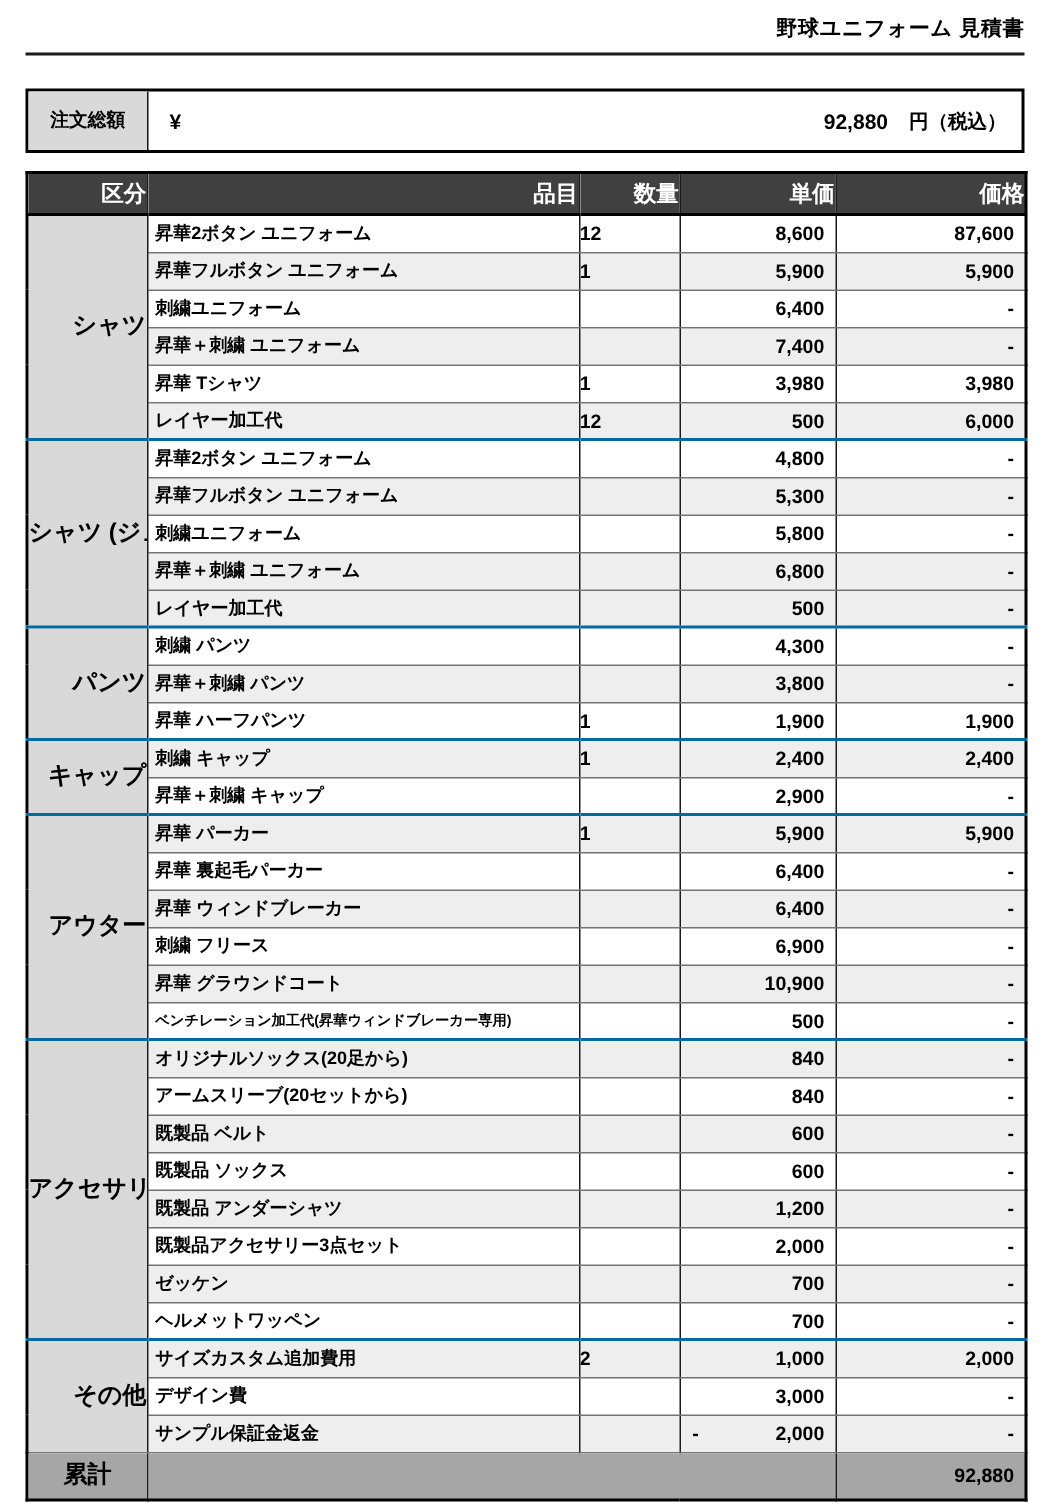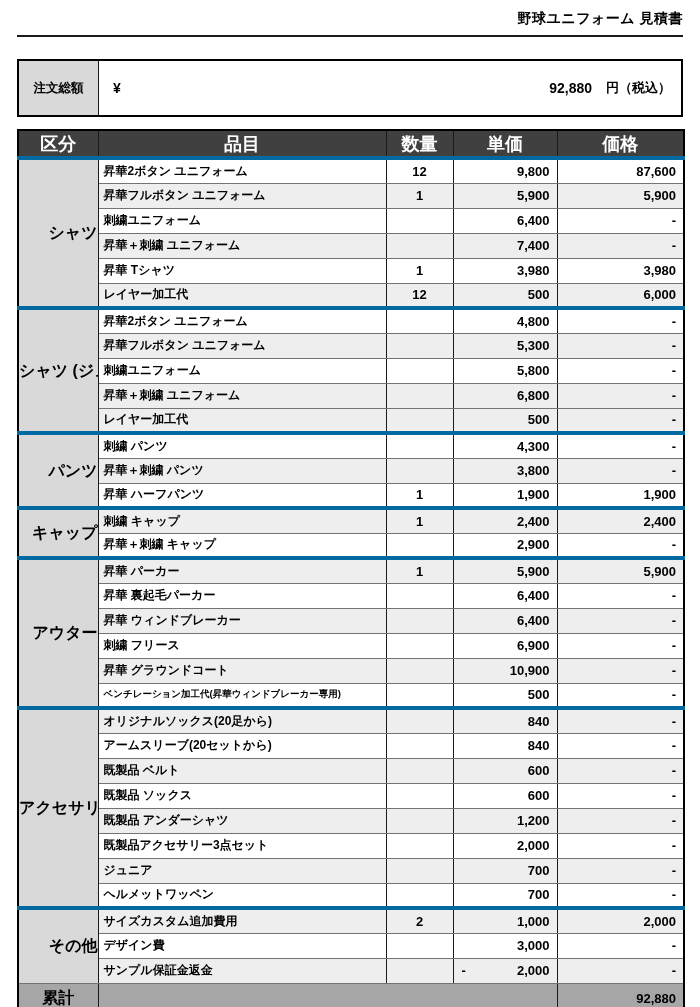--- a/index.html
+++ b/index.html
@@ -21,21 +21,21 @@
   }
   .title-rule {
     border: none;
     border-top: 2px solid #1a1a1a;
     margin-top: 7px;
   }
 
   
   .order-box {
     margin-top: 22px;
-    height: 58px;
+    height: 43px;
     border: 2px solid #000;
     display: flex;
     align-items: stretch;
     background: #fff;
   }
   .order-box .label {
     width: 80px;
     background: var(--category-bg, #d9d9d9);
     border-right: 1px solid #1a1a1a;
     display: flex; align-items: center; justify-content: center;
@@ -63,39 +63,39 @@
     border-bottom: 1px solid #737373;
     border-left: 1px solid #1a1a1a;
     border-right: 1px solid #1a1a1a;
     overflow: hidden;
     white-space: nowrap;
   }
   thead tr { height: 28px; }
   thead th {
     background: var(--header-bg, #404040);
     color: #fff;
-    font-size: 18px;
-    text-align: center;
+    font-size: 15px;
+    text-align: right;
     border-bottom: 2px solid #000 !important;
     margin-top: 19px;
   }
   tbody tr { height: 25px; background: #fff; }
   tbody tr.shaded { background: var(--shaded-bg, #eeeeee); }
-  tbody tr.group-start td { border-top: 4px solid #0369a1; }
+  tbody tr.group-start td { border-top: 2px solid #0369a1; }
   td.cat {
     background: var(--category-bg, #d9d9d9);
     text-align: right;
     vertical-align: middle;
     font-size: 16px;
     white-space: pre-line;
     line-height: 1.25;
   }
   td.item { font-size: 12px; padding-left: 5px; vertical-align: middle; }
   td.item.small { font-size: 9.5px; }
-  td.qty { font-size: 13px; text-align: center; vertical-align: middle; }
+  td.qty { font-size: 13px; text-align: left; vertical-align: middle; }
   td.unit, td.price { font-size: 13px; text-align: right; padding-right: 7px; vertical-align: middle; }
   .neg-wrap { display: flex; justify-content: space-between; align-items: center; padding-left: 8px; }
 
   tfoot tr { height: 32px; background: var(--total-bg, #a6a6a6); }
   tfoot td { border-top: 2px solid #000; }
   tfoot td.total-label { text-align: center; vertical-align: middle; font-size: 16px; }
   tfoot td.total-price { text-align: right; padding-right: 7px; vertical-align: middle; font-size: 13px; }
 </style>
 </head>
 <body>
@@ -131,21 +131,21 @@
         <th>数量</th>
         <th>単価</th>
         <th>価格</th>
       </tr>
     </thead>
     <tbody id="quote-tbody">
         <tr class="group-start">
           <td class="cat" rowspan="6">シャツ</td>
           <td class="item">昇華2ボタン ユニフォーム</td>
           <td class="qty">12</td>
-          <td class="unit">9,800</td>
+          <td class="unit">8,600</td>
           <td class="price">87,600</td>
         </tr>
         <tr class="shaded">
           <td class="item">昇華フルボタン ユニフォーム</td>
           <td class="qty">1</td>
           <td class="unit">5,900</td>
           <td class="price">5,900</td>
         </tr>
         <tr>
           <td class="item">刺繍ユニフォーム</td>
@@ -303,21 +303,21 @@
           <td class="unit">1,200</td>
           <td class="price">-</td>
         </tr>
         <tr>
           <td class="item">既製品アクセサリー3点セット</td>
           <td class="qty"></td>
           <td class="unit">2,000</td>
           <td class="price">-</td>
         </tr>
         <tr class="shaded">
-          <td class="item">ジュニア</td>
+          <td class="item">ゼッケン</td>
           <td class="qty"></td>
           <td class="unit">700</td>
           <td class="price">-</td>
         </tr>
         <tr>
           <td class="item">ヘルメットワッペン</td>
           <td class="qty"></td>
           <td class="unit">700</td>
           <td class="price">-</td>
         </tr>

